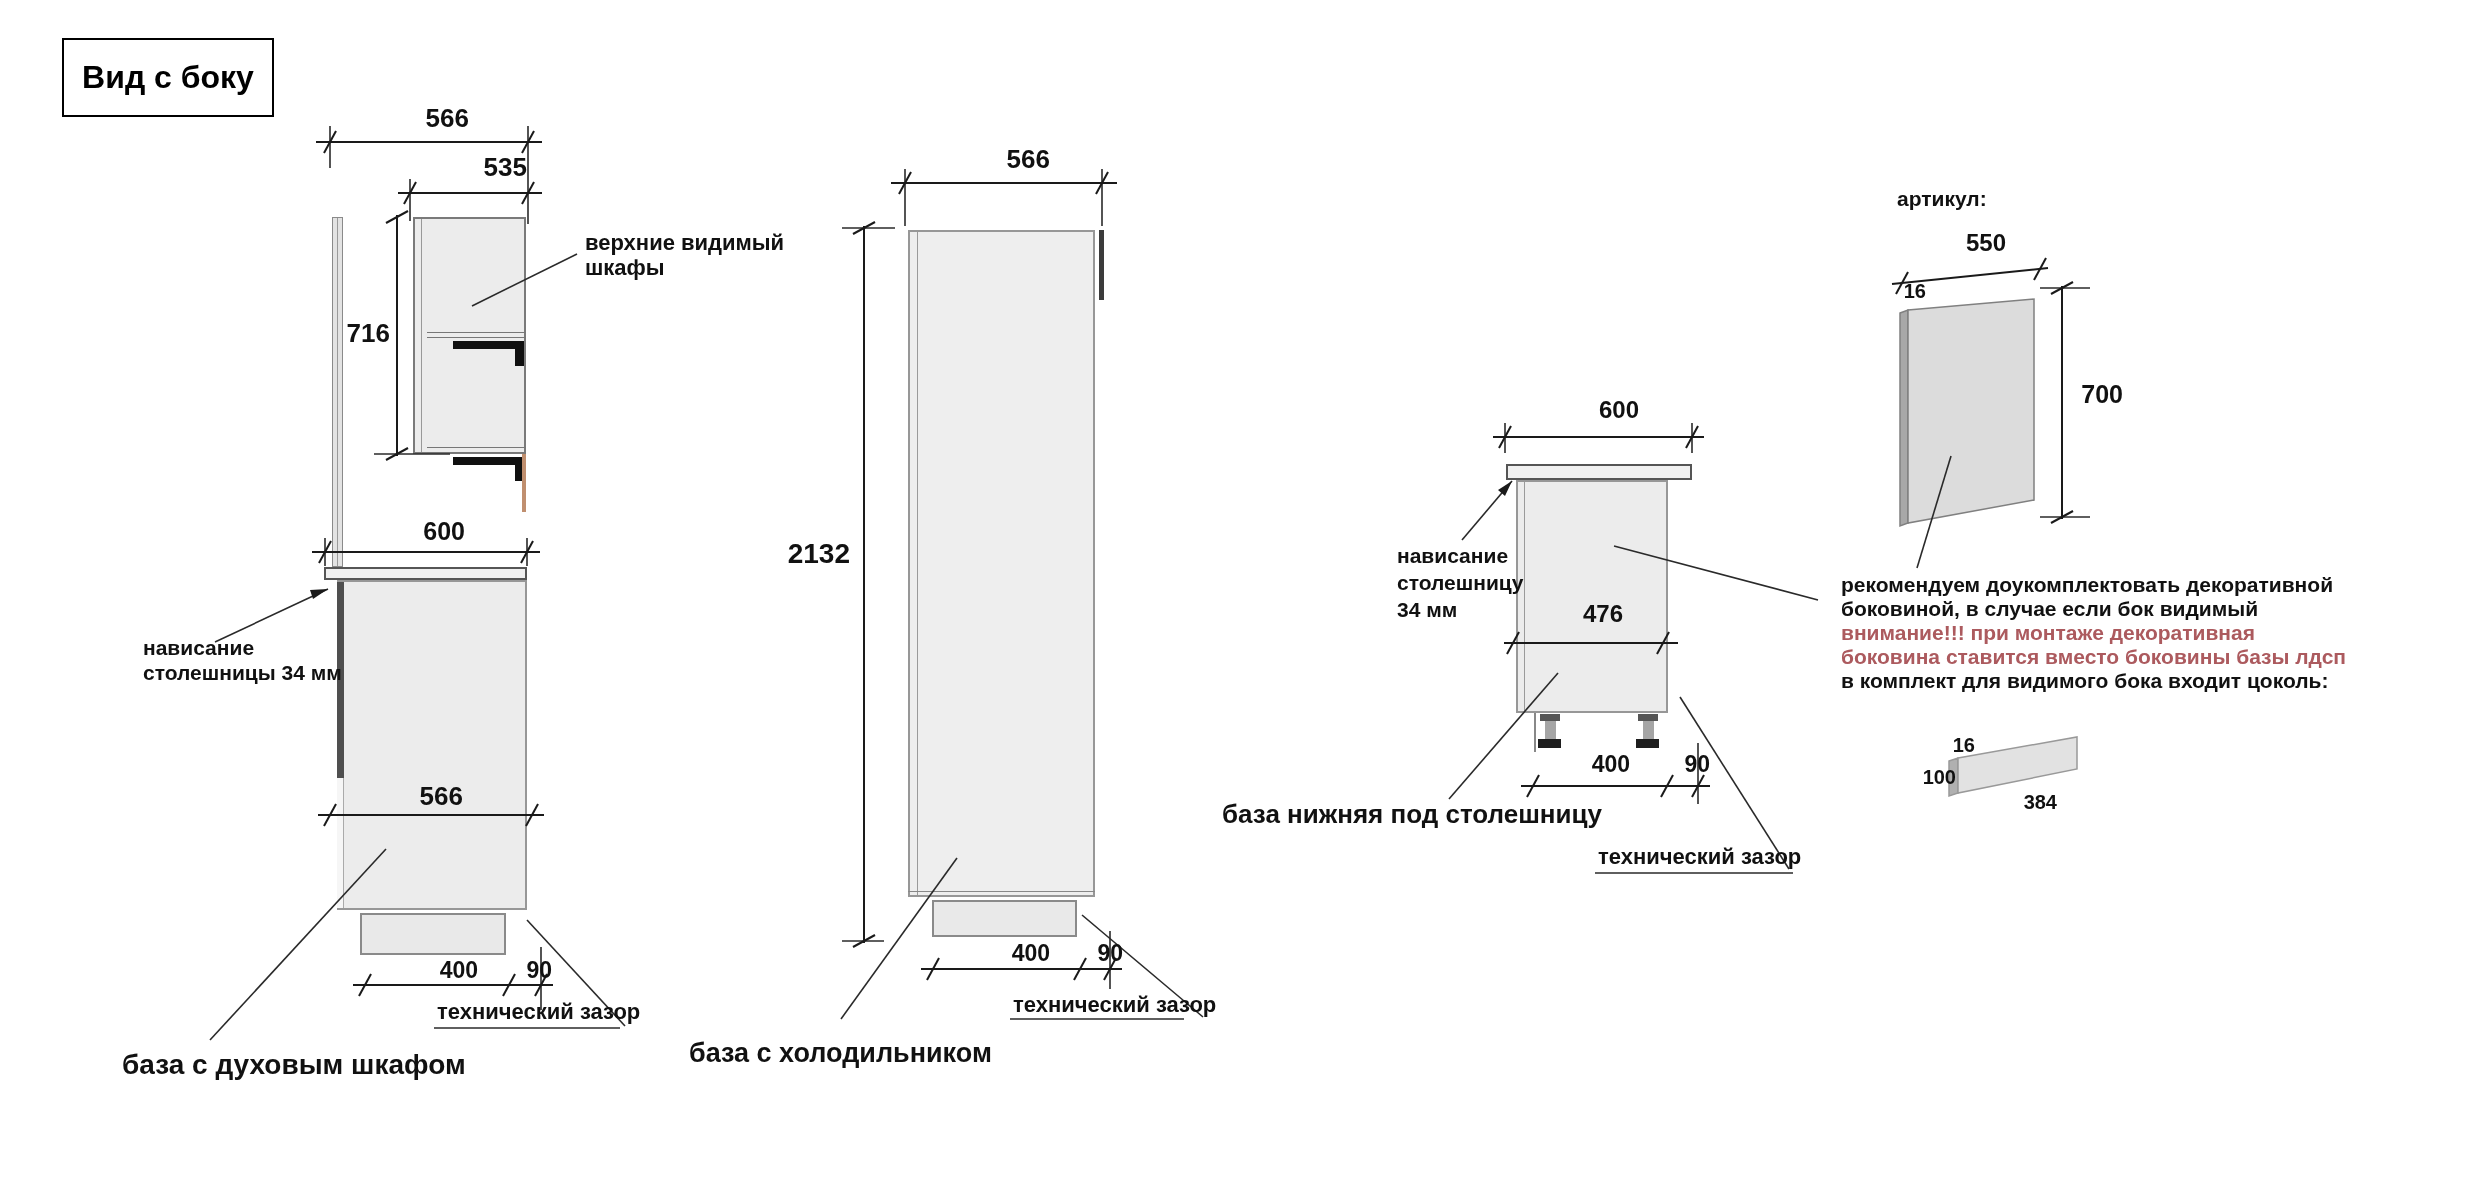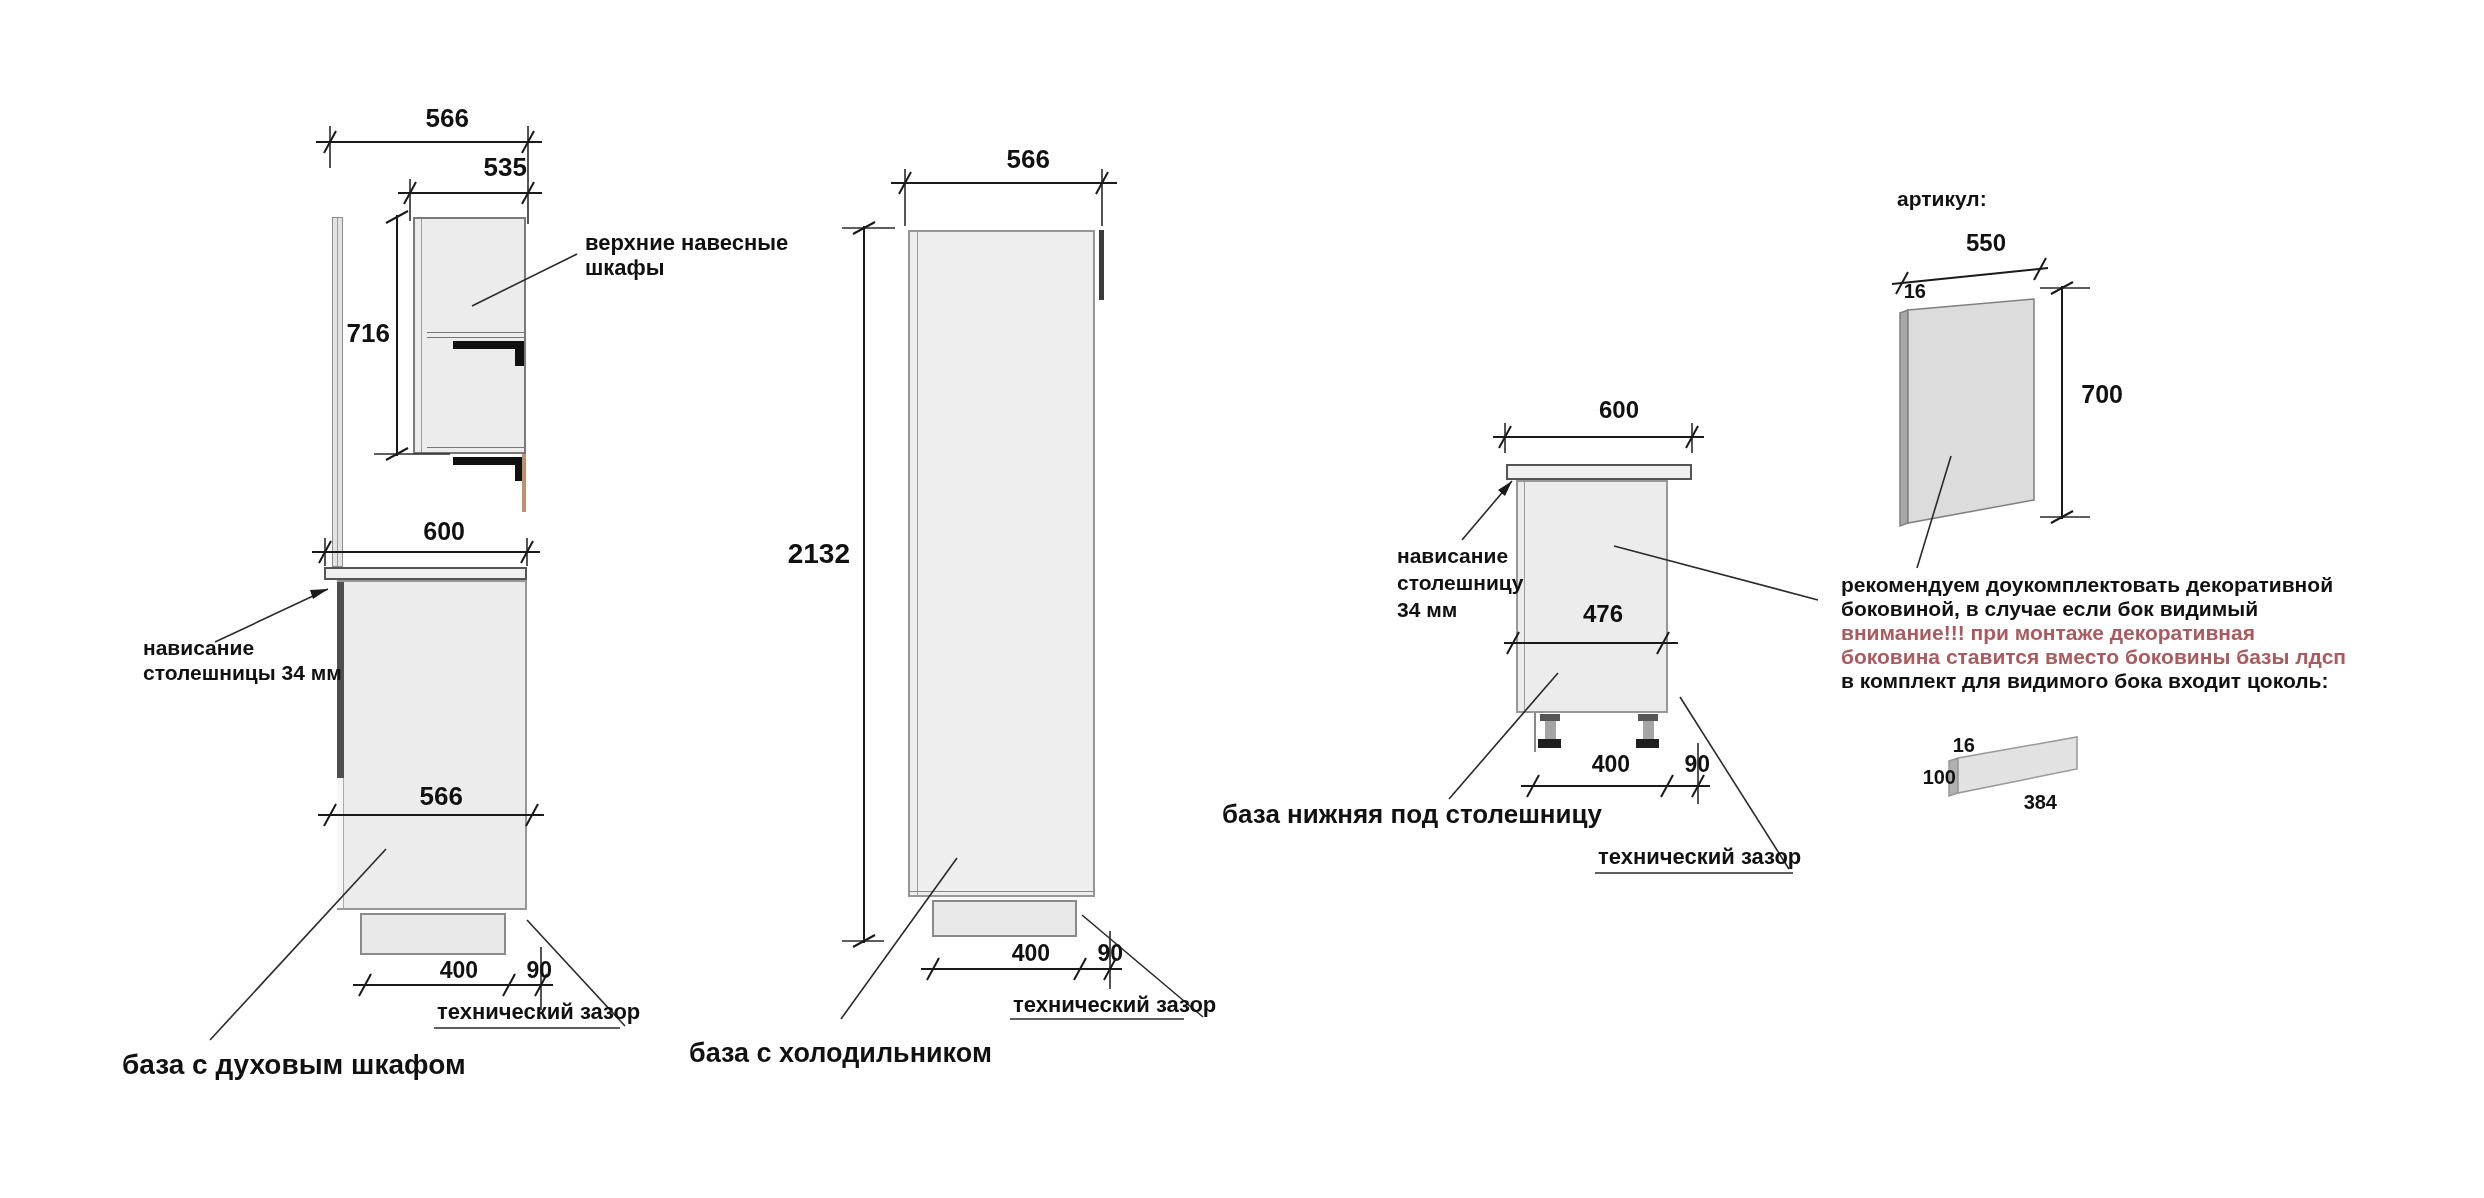--- a/index.html
+++ b/index.html
@@ -14,20 +14,23 @@
   .warn{color:#ac5a5e;}
   svg.lines{position:absolute;left:0;top:0;pointer-events:none;}
   svg .dl{stroke:#1a1a1a;stroke-width:2;}
   svg .thin{stroke:#2a2a2a;stroke-width:1.6;}
 </style>
 </head>
 <body>
 
 <div class="canvas">
 
+  <div class="title-box" style="left:62px;top:38px;width:208px;height:75px;font-size:32px;">
+    <span>Вид с боку</span>
+  </div>
 
   <div class="r" style="left:332px;top:217px;width:11px;height:350px;background:#e3e3e3;border:1px solid #8a8a8a;"></div>
   <div class="r" style="left:337px;top:218px;width:1px;height:348px;background:#9a9a9a;"></div>
 
   <div class="r" style="left:413px;top:217px;width:113px;height:237px;background:#ececec;border:2px solid #7a7a7a;"></div>
   <div class="r" style="left:421px;top:219px;width:1px;height:233px;background:#999;"></div>
   <div class="r" style="left:427px;top:332px;width:99px;height:1px;background:#777;"></div>
   <div class="r" style="left:427px;top:337px;width:99px;height:1px;background:#777;"></div>
   <div class="r" style="left:453px;top:341px;width:71px;height:8px;background:#101010;"></div>
   <div class="r" style="left:515px;top:341px;width:9px;height:25px;background:#101010;"></div>
@@ -156,21 +159,21 @@
     <line class="thin" x1="1951" y1="456" x2="1917" y2="568"></line>
   </svg>
 
   <div class="lbl ctr" style="left:389px;top:104px;width:80px;font-size:26px;">566</div>
   <div class="lbl ctr" style="left:447px;top:153px;width:80px;font-size:26px;">535</div>
   <div class="lbl rgt" style="left:328px;top:319px;width:62px;font-size:26px;">716</div>
   <div class="lbl ctr" style="left:385px;top:518px;width:80px;font-size:25px;">600</div>
   <div class="lbl ctr" style="left:383px;top:782px;width:80px;font-size:26px;">566</div>
   <div class="lbl ctr" style="left:398px;top:958px;width:80px;font-size:23px;">400</div>
   <div class="lbl ctr" style="left:496px;top:958px;width:56px;font-size:23px;">90</div>
-  <div class="lbl" style="left:585px;top:231px;font-size:22px;">верхние навесные</div>
+  <div class="lbl" style="left:585px;top:231px;font-size:22px;">верхние видимый</div>
   <div class="lbl" style="left:585px;top:256px;font-size:22px;">шкафы</div>
   <div class="lbl" style="left:143px;top:636px;font-size:21px;">нависание</div>
   <div class="lbl" style="left:143px;top:661px;font-size:21px;">столешницы 34 мм</div>
   <div class="lbl" style="left:437px;top:1000px;font-size:22px;">технический зазор</div>
   <div class="lbl" style="left:122px;top:1050px;font-size:28px;">база с духовым шкафом</div>
 
   <div class="lbl ctr" style="left:970px;top:145px;width:80px;font-size:26px;">566</div>
   <div class="lbl rgt" style="left:786px;top:539px;width:64px;font-size:28px;">2132</div>
   <div class="lbl ctr" style="left:970px;top:941px;width:80px;font-size:23px;">400</div>
   <div class="lbl ctr" style="left:1067px;top:941px;width:56px;font-size:23px;">90</div>

